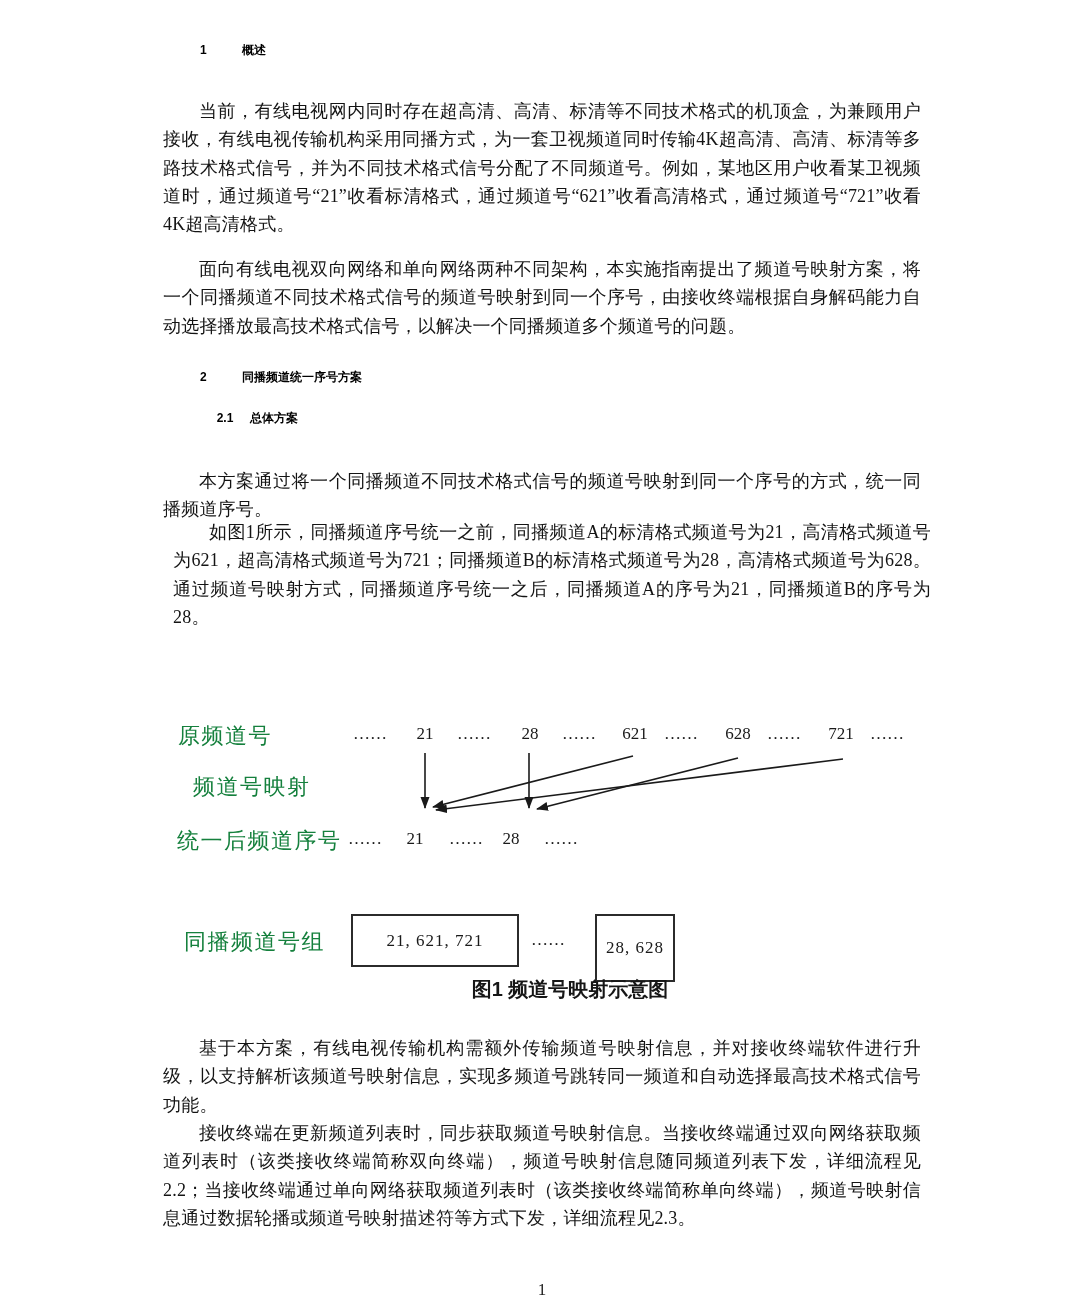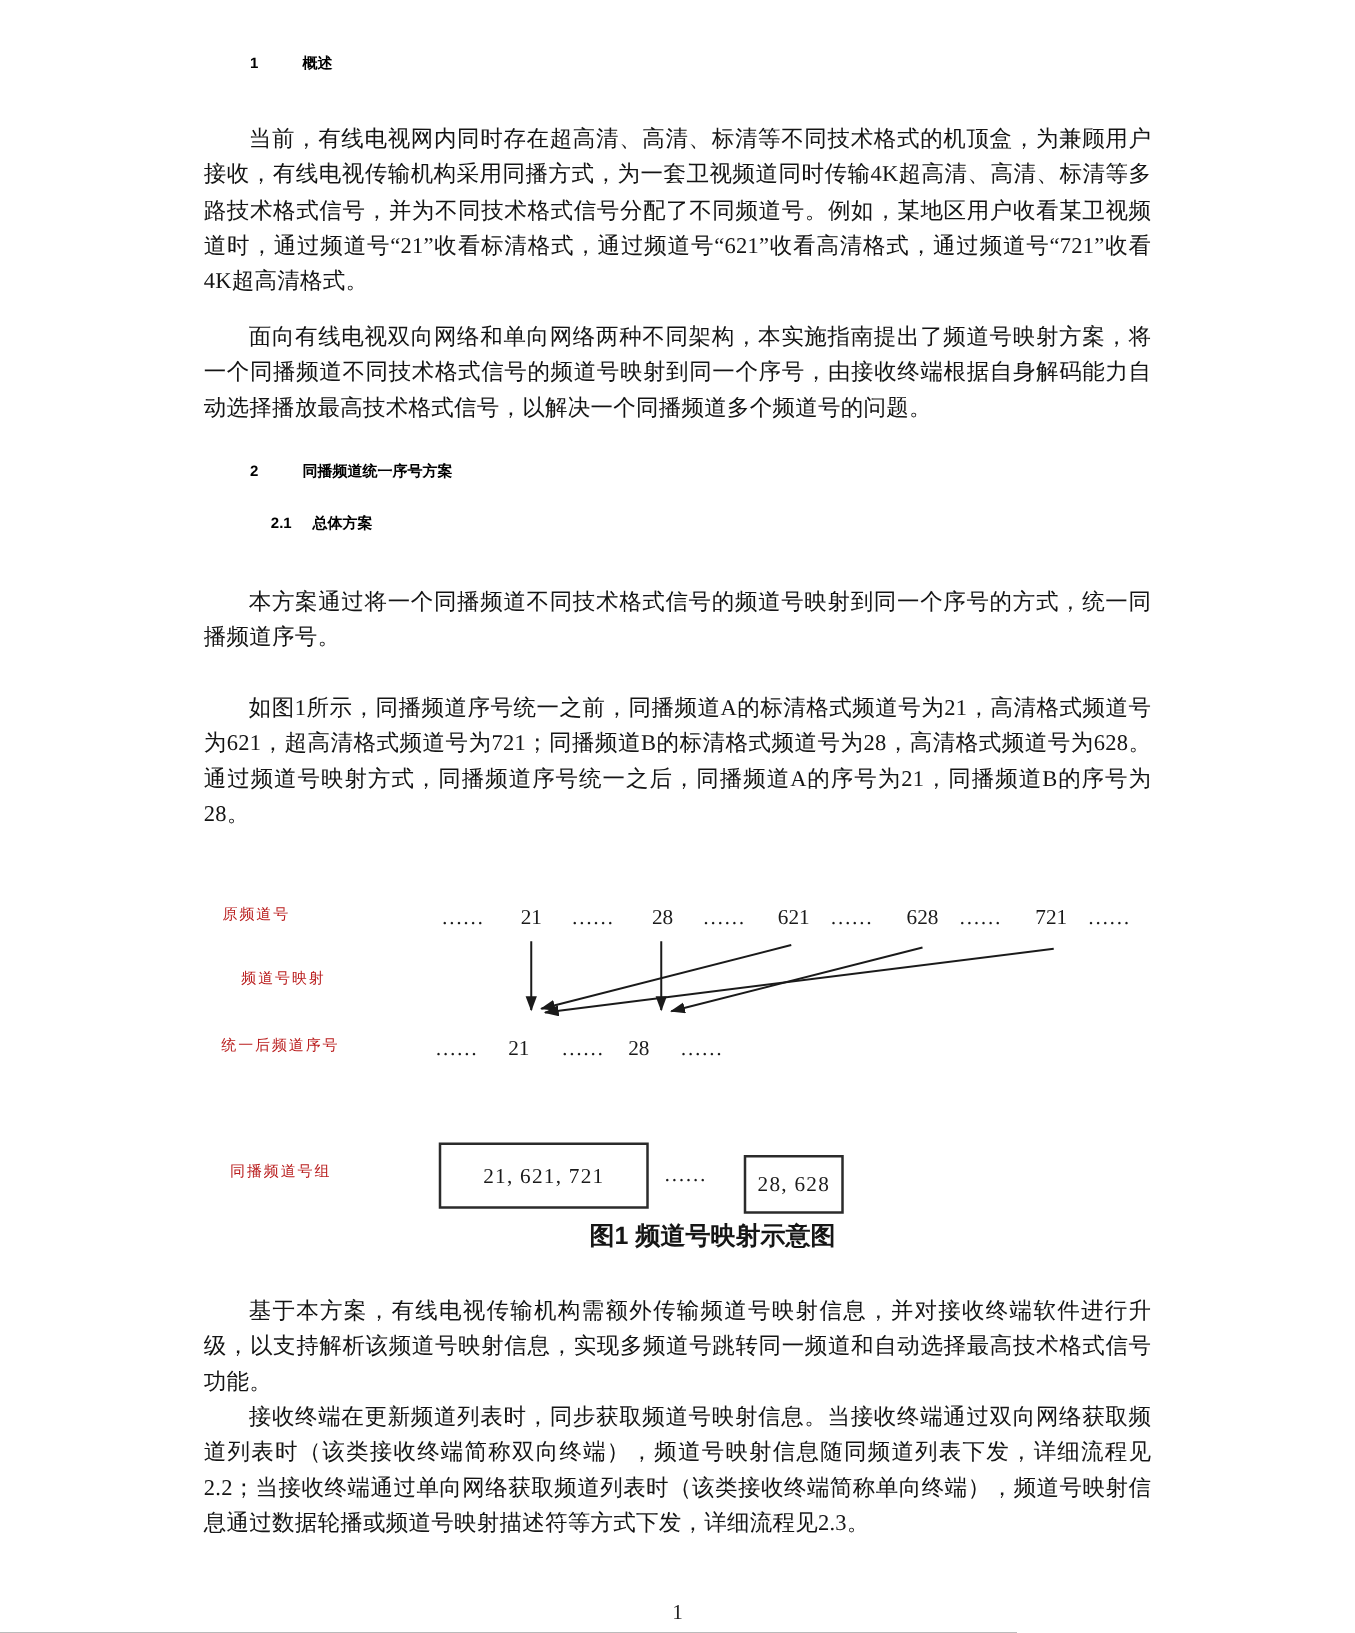--- a/index.html
+++ b/index.html
@@ -31,23 +31,23 @@
     line-height:28.3px;
     text-align:justify;
     text-indent:2em;
     letter-spacing:0.2px;
     color:#141414;
   }
   
   .figure{left:0;top:700px;width:1084px;height:312px;}
   .flabel{
     position:absolute;
-    font-size:12px;line-height:1;
+    font-size:22px;line-height:1;
     letter-spacing:1.5px;
-    color:#b91c1c;
+    color:#15803d;
     white-space:nowrap;
   }
   .fitem{
     position:absolute;
     font-size:17px;line-height:1;
     transform:translateX(-50%);
     color:#1a1a1a;
     white-space:nowrap;
   }
   .arrow-layer{position:absolute;left:0;top:0;}
@@ -90,21 +90,21 @@
 
   <div class="abs heading h2" style="left:163px;top:371px;">
     <span class="hnum">2</span><span>同播频道统一序号方案</span>
   </div>
 
   <div class="abs heading h21" style="left:163px;top:412px;">
     <span class="hnum">2.1</span><span>总体方案</span>
   </div>
 
   <div class="abs para" style="top:467px;">本方案通过将一个同播频道不同技术格式信号的频道号映射到同一个序号的方式，统一同播频道序号。</div>
-  <div class="abs para" style="top:552px;">如图1所示，同播频道序号统一之前，同播频道A的标清格式频道号为21，高清格式频道号为621，超高清格式频道号为721；同播频道B的标清格式频道号为28，高清格式频道号为628。通过频道号映射方式，同播频道序号统一之后，同播频道A的序号为21，同播频道B的序号为28。</div>
+  <div class="abs para" style="top:518px;margin-left:10px;">如图1所示，同播频道序号统一之前，同播频道A的标清格式频道号为21，高清格式频道号为621，超高清格式频道号为721；同播频道B的标清格式频道号为28，高清格式频道号为628。通过频道号映射方式，同播频道序号统一之后，同播频道A的序号为21，同播频道B的序号为28。</div>
 
   <div class="abs figure">
 
     <svg class="arrow-layer" width="1084" height="312" viewBox="0 0 1084 312">
       <defs>
         <marker id="ah" markerWidth="13" markerHeight="10" refX="11" refY="4.5" orient="auto" markerUnits="userSpaceOnUse">
           <path d="M0,0 L12,4.5 L0,9 Z" fill="#1a1a1a"></path>
         </marker>
       </defs>
       <line x1="425" y1="53" x2="425" y2="108" stroke="#1a1a1a" stroke-width="1.6" marker-end="url(#ah)"></line>
@@ -132,21 +132,21 @@
     <span class="fitem" style="left:887px;top:25px;">……</span>
 
     <span class="fitem" style="left:365px;top:130px;">……</span>
     <span class="fitem" style="left:415px;top:130px;">21</span>
     <span class="fitem" style="left:466px;top:130px;">……</span>
     <span class="fitem" style="left:511px;top:130px;">28</span>
     <span class="fitem" style="left:561px;top:130px;">……</span>
 
     <div class="gbox" style="left:351px;top:214px;width:168px;height:53px;">21, 621, 721</div>
     <span class="fitem" style="left:548px;top:231px;">……</span>
-    <div class="gbox" style="left:595px;top:224px;width:80px;height:47px;">28, 628</div>
+    <div class="gbox" style="left:595px;top:214px;width:80px;height:68px;">28, 628</div>
 
     <div class="caption">图1 频道号映射示意图</div>
   </div>
 
   <div class="abs para" style="top:1034px;">基于本方案，有线电视传输机构需额外传输频道号映射信息，并对接收终端软件进行升级，以支持解析该频道号映射信息，实现多频道号跳转同一频道和自动选择最高技术格式信号功能。</div>
   <div class="abs para" style="top:1119px;">接收终端在更新频道列表时，同步获取频道号映射信息。当接收终端通过双向网络获取频道列表时（该类接收终端简称双向终端），频道号映射信息随同频道列表下发，详细流程见2.2；当接收终端通过单向网络获取频道列表时（该类接收终端简称单向终端），频道号映射信息通过数据轮播或频道号映射描述符等方式下发，详细流程见2.3。</div>
 
   <div class="abs pagenum">1</div>
 
 </div>

